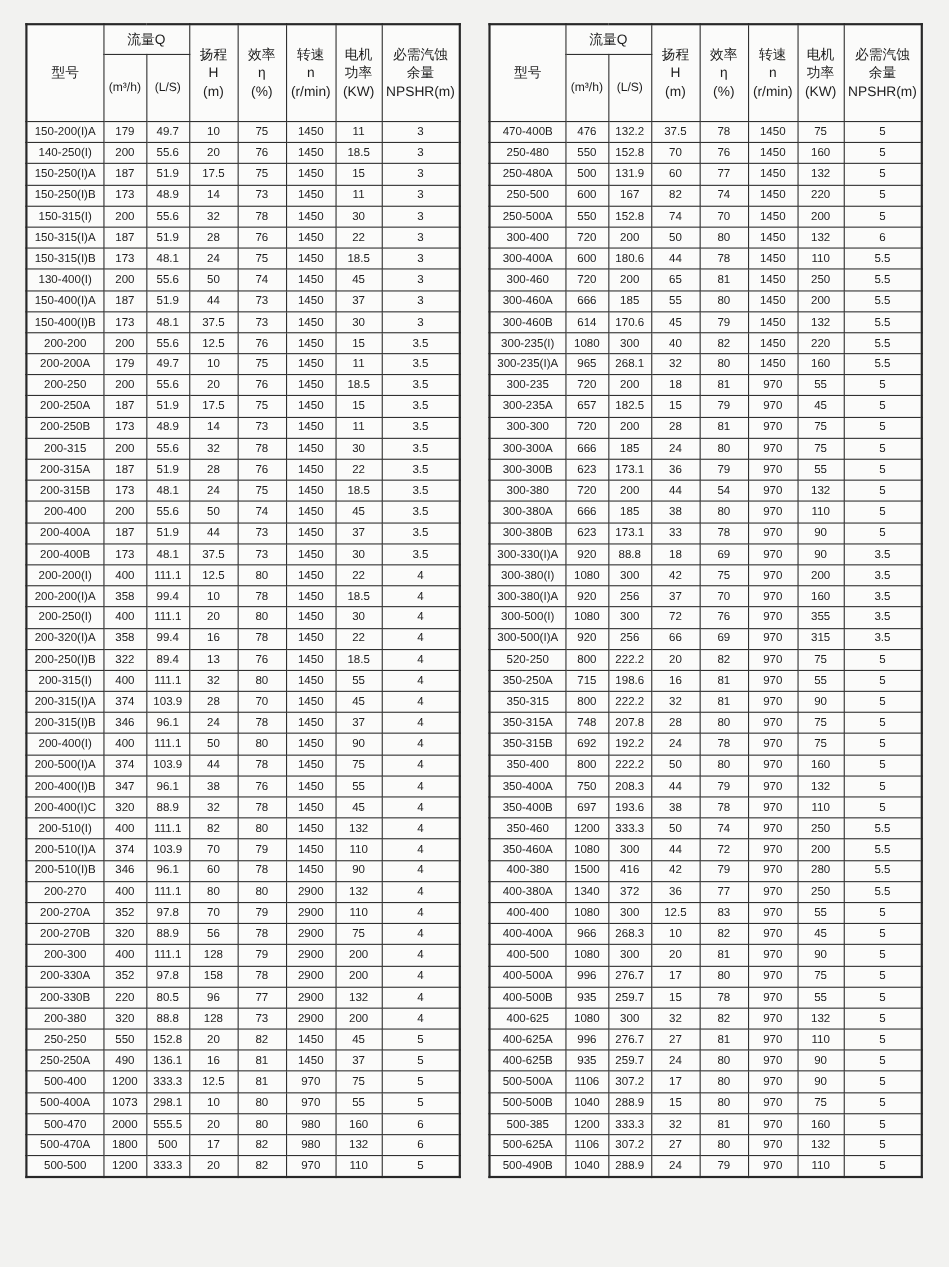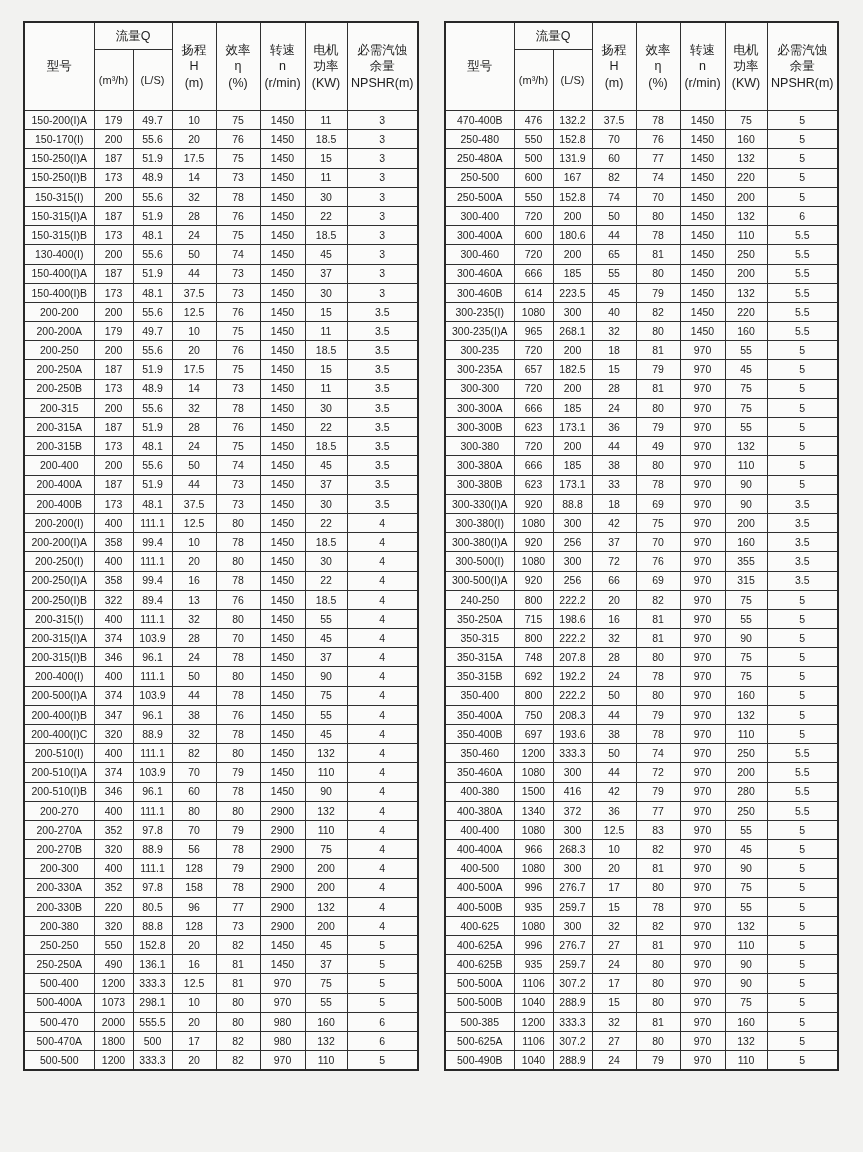--- a/index.html
+++ b/index.html
@@ -94,21 +94,21 @@
           <td>150-200(I)A</td>
           <td>179</td>
           <td>49.7</td>
           <td>10</td>
           <td>75</td>
           <td>1450</td>
           <td>11</td>
           <td>3</td>
         </tr>
         <tr>
-          <td>150-170(I)</td>
+          <td>140-250(I)</td>
           <td>200</td>
           <td>55.6</td>
           <td>20</td>
           <td>76</td>
           <td>1450</td>
           <td>18.5</td>
           <td>3</td>
         </tr>
         <tr>
           <td>150-250(I)A</td>
@@ -324,21 +324,21 @@
           <td>200-250(I)</td>
           <td>400</td>
           <td>111.1</td>
           <td>20</td>
           <td>80</td>
           <td>1450</td>
           <td>30</td>
           <td>4</td>
         </tr>
         <tr>
-          <td>200-250(I)A</td>
+          <td>200-320(I)A</td>
           <td>358</td>
           <td>99.4</td>
           <td>16</td>
           <td>78</td>
           <td>1450</td>
           <td>22</td>
           <td>4</td>
         </tr>
         <tr>
           <td>200-250(I)B</td>
@@ -716,21 +716,21 @@
           <td>185</td>
           <td>55</td>
           <td>80</td>
           <td>1450</td>
           <td>200</td>
           <td>5.5</td>
         </tr>
         <tr>
           <td>300-460B</td>
           <td>614</td>
-          <td>223.5</td>
+          <td>170.6</td>
           <td>45</td>
           <td>79</td>
           <td>1450</td>
           <td>132</td>
           <td>5.5</td>
         </tr>
         <tr>
           <td>300-235(I)</td>
           <td>1080</td>
           <td>300</td>
@@ -798,21 +798,21 @@
           <td>79</td>
           <td>970</td>
           <td>55</td>
           <td>5</td>
         </tr>
         <tr>
           <td>300-380</td>
           <td>720</td>
           <td>200</td>
           <td>44</td>
-          <td>49</td>
+          <td>54</td>
           <td>970</td>
           <td>132</td>
           <td>5</td>
         </tr>
         <tr>
           <td>300-380A</td>
           <td>666</td>
           <td>185</td>
           <td>38</td>
           <td>80</td>
@@ -874,21 +874,21 @@
           <td>300-500(I)A</td>
           <td>920</td>
           <td>256</td>
           <td>66</td>
           <td>69</td>
           <td>970</td>
           <td>315</td>
           <td>3.5</td>
         </tr>
         <tr>
-          <td>240-250</td>
+          <td>520-250</td>
           <td>800</td>
           <td>222.2</td>
           <td>20</td>
           <td>82</td>
           <td>970</td>
           <td>75</td>
           <td>5</td>
         </tr>
         <tr>
           <td>350-250A</td>

